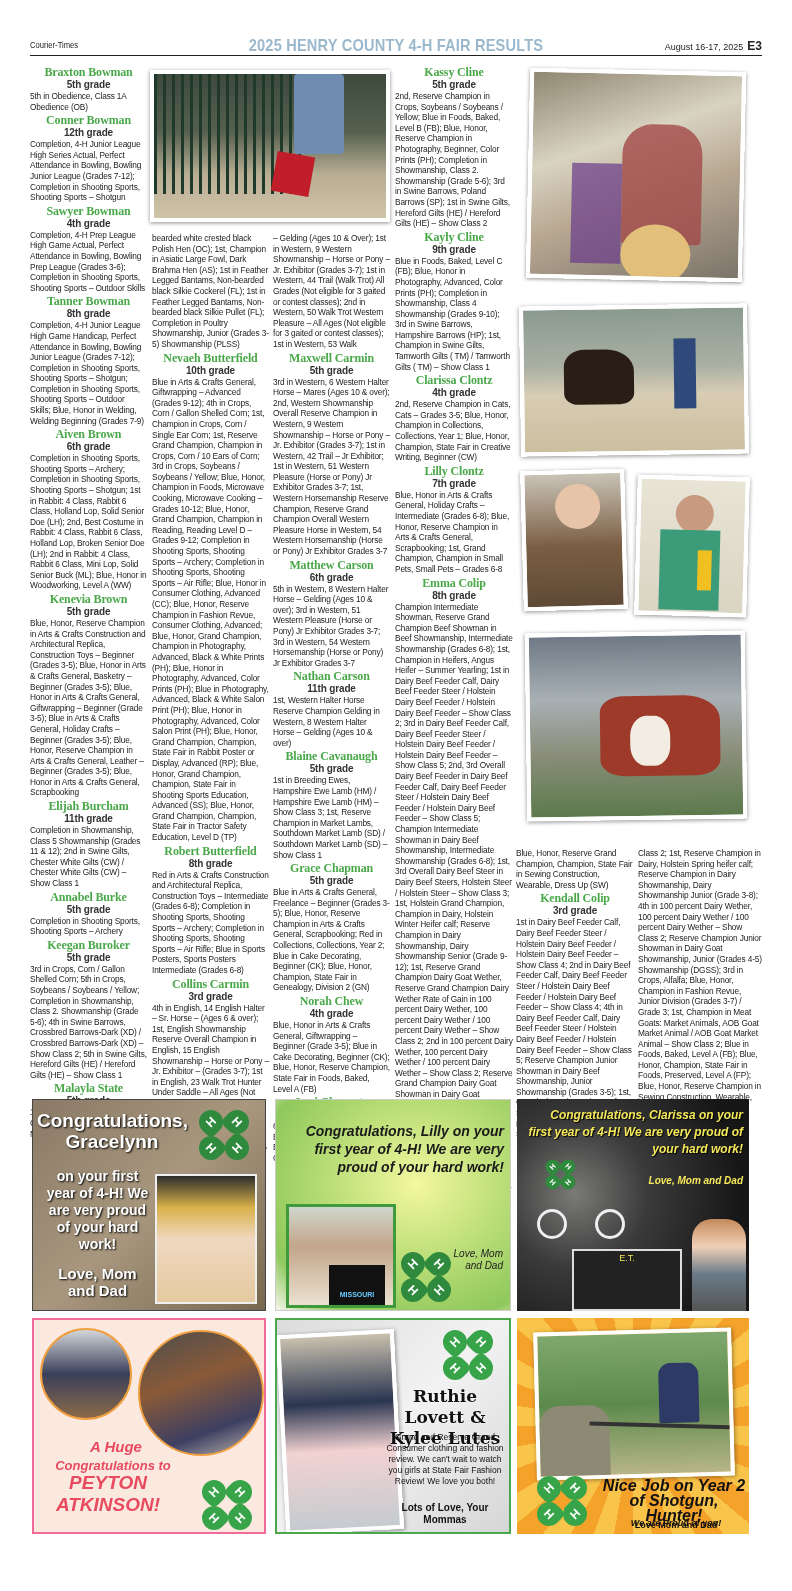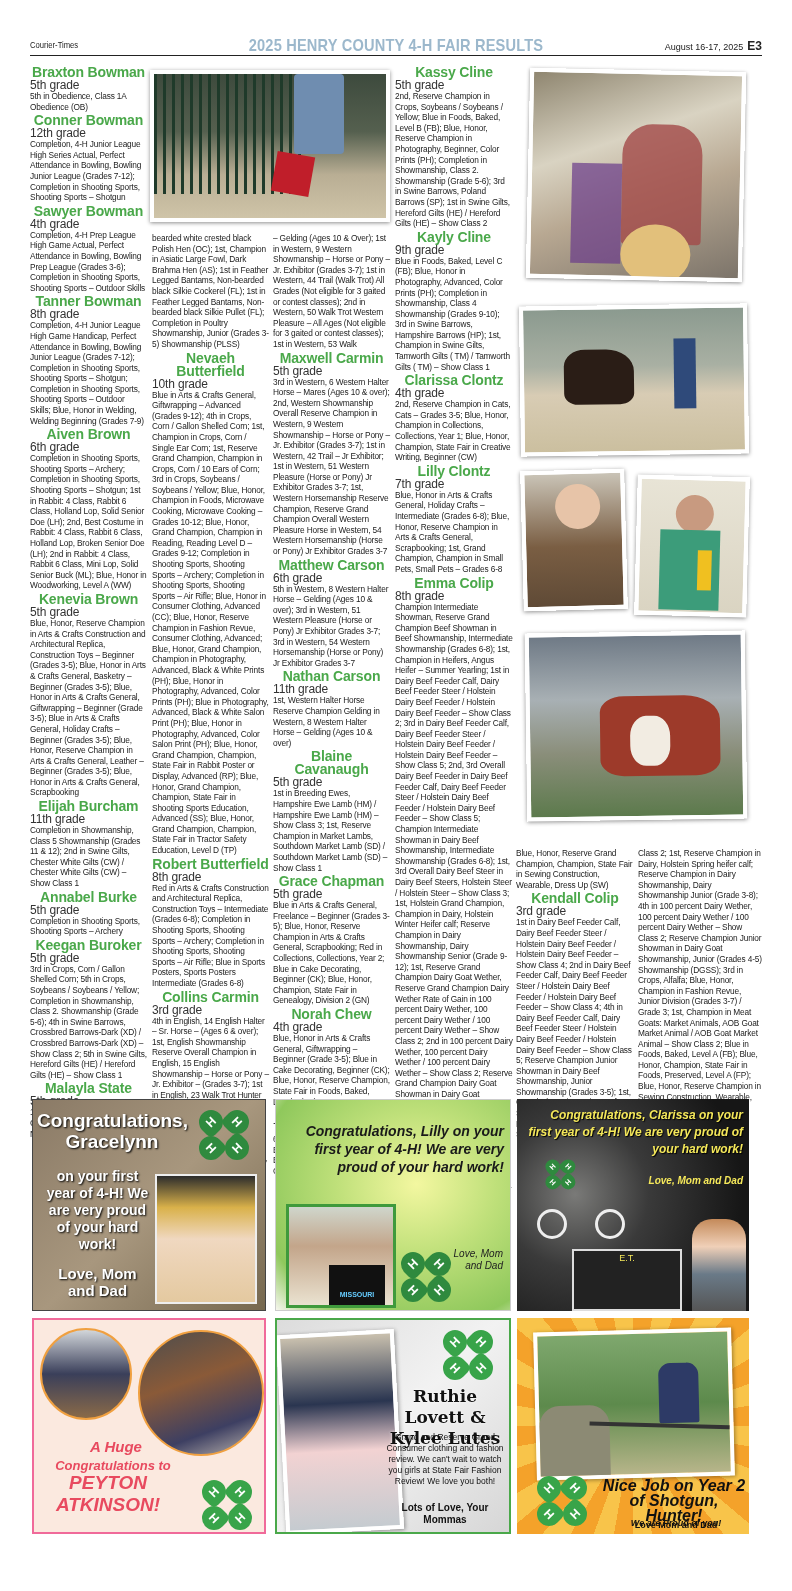--- a/index.html
+++ b/index.html
@@ -5,22 +5,22 @@
   * { box-sizing: border-box; margin: 0; padding: 0; }
   html, body { width: 792px; height: 1591px; background: #fff; overflow: hidden; }
   body { font-family: "Liberation Sans", sans-serif; color: #222; position: relative; }
   .masthead { position: absolute; left: 30px; top: 36px; width: 732px; height: 20px; border-bottom: 1.5px solid #222; }
   .mh-left { position: absolute; left: 0; top: 4px; font-size: 9px; font-family: "Liberation Sans Narrow", "Liberation Sans", sans-serif; transform: scaleX(0.85); transform-origin: left; }
   .mh-title { position: absolute; left: 0; right: 0; top: 0; text-align: center; font-size: 17px; font-weight: bold; color: #9cb8cc; letter-spacing: 0.2px; transform: scaleX(0.86); }
   .mh-right { position: absolute; right: 0; top: 3px; font-size: 9px; }
   .mh-right b { font-size: 12px; margin-left: 4px; }
   .col { position: absolute; font-size: 8.3px; line-height: 10.6px; letter-spacing: -0.15px; }
   .col .entry { margin-bottom: 2px; }
-  .col .name { color: #4aa84a; font-weight: bold; font-size: 14px; text-align: center; line-height: 13px; }
-  .col .grade { font-weight: normal; font-size: 12px; line-height: 12px; color: #333; }
+  .col .name { color: #4aa84a; font-weight: bold; font-size: 12px; text-align: center; line-height: 13px; font-family: Liberation Serif, serif; }
+  .col .grade { font-weight: bold; font-size: 10px; text-align: center; line-height: 12px; color: #333; }
   .col .text { text-align: left; }
   .photo { position: absolute; background: #ddd; border: 4px solid #fff; box-shadow: 0 1px 4px rgba(0,0,0,0.45); overflow: hidden; }
   .ad { position: absolute; overflow: hidden; padding-left: 44px; }
   .clover { position: absolute; width: 52px; height: 52px; }
   .clover span { position: absolute; width: 24px; height: 24px; background: #2f8a3e; border-radius: 50% 50% 50% 6px; color: #fff; font-weight: bold; font-size: 12px; text-align: center; line-height: 24px; }
   .ad-text { position: absolute; text-align: center; font-weight: bold; }
 </style>
 </head>
 <body>
 

